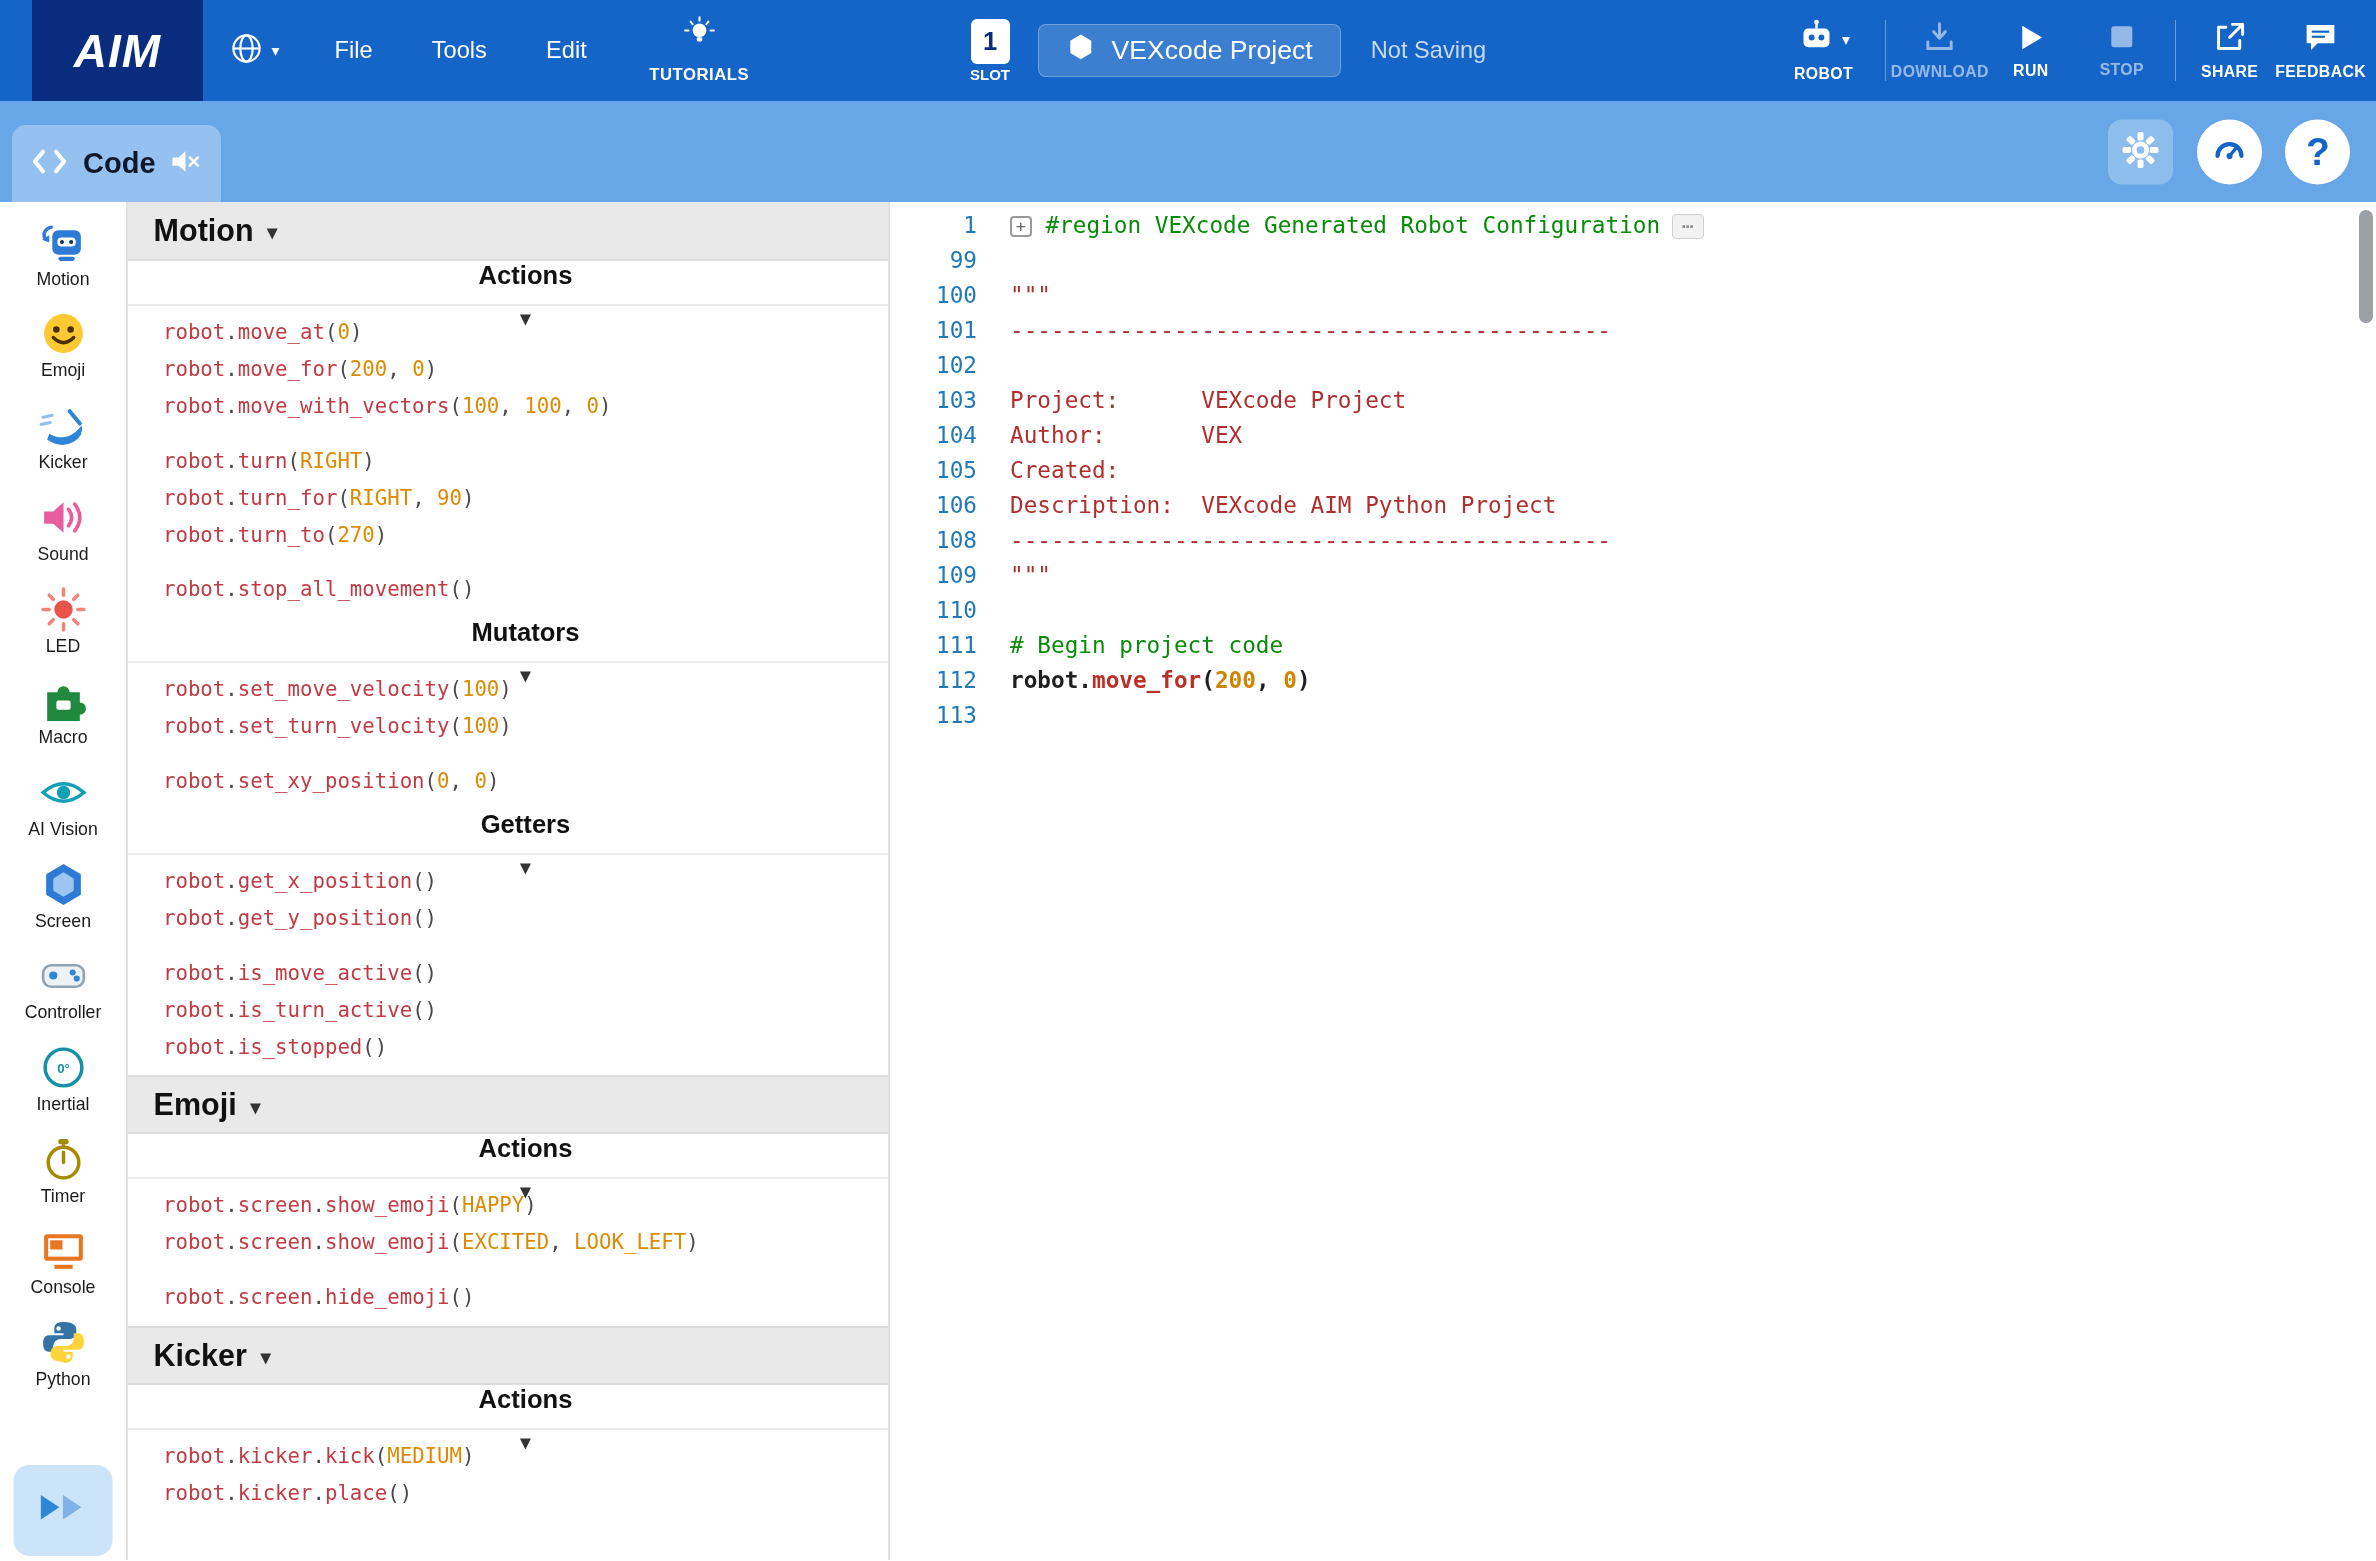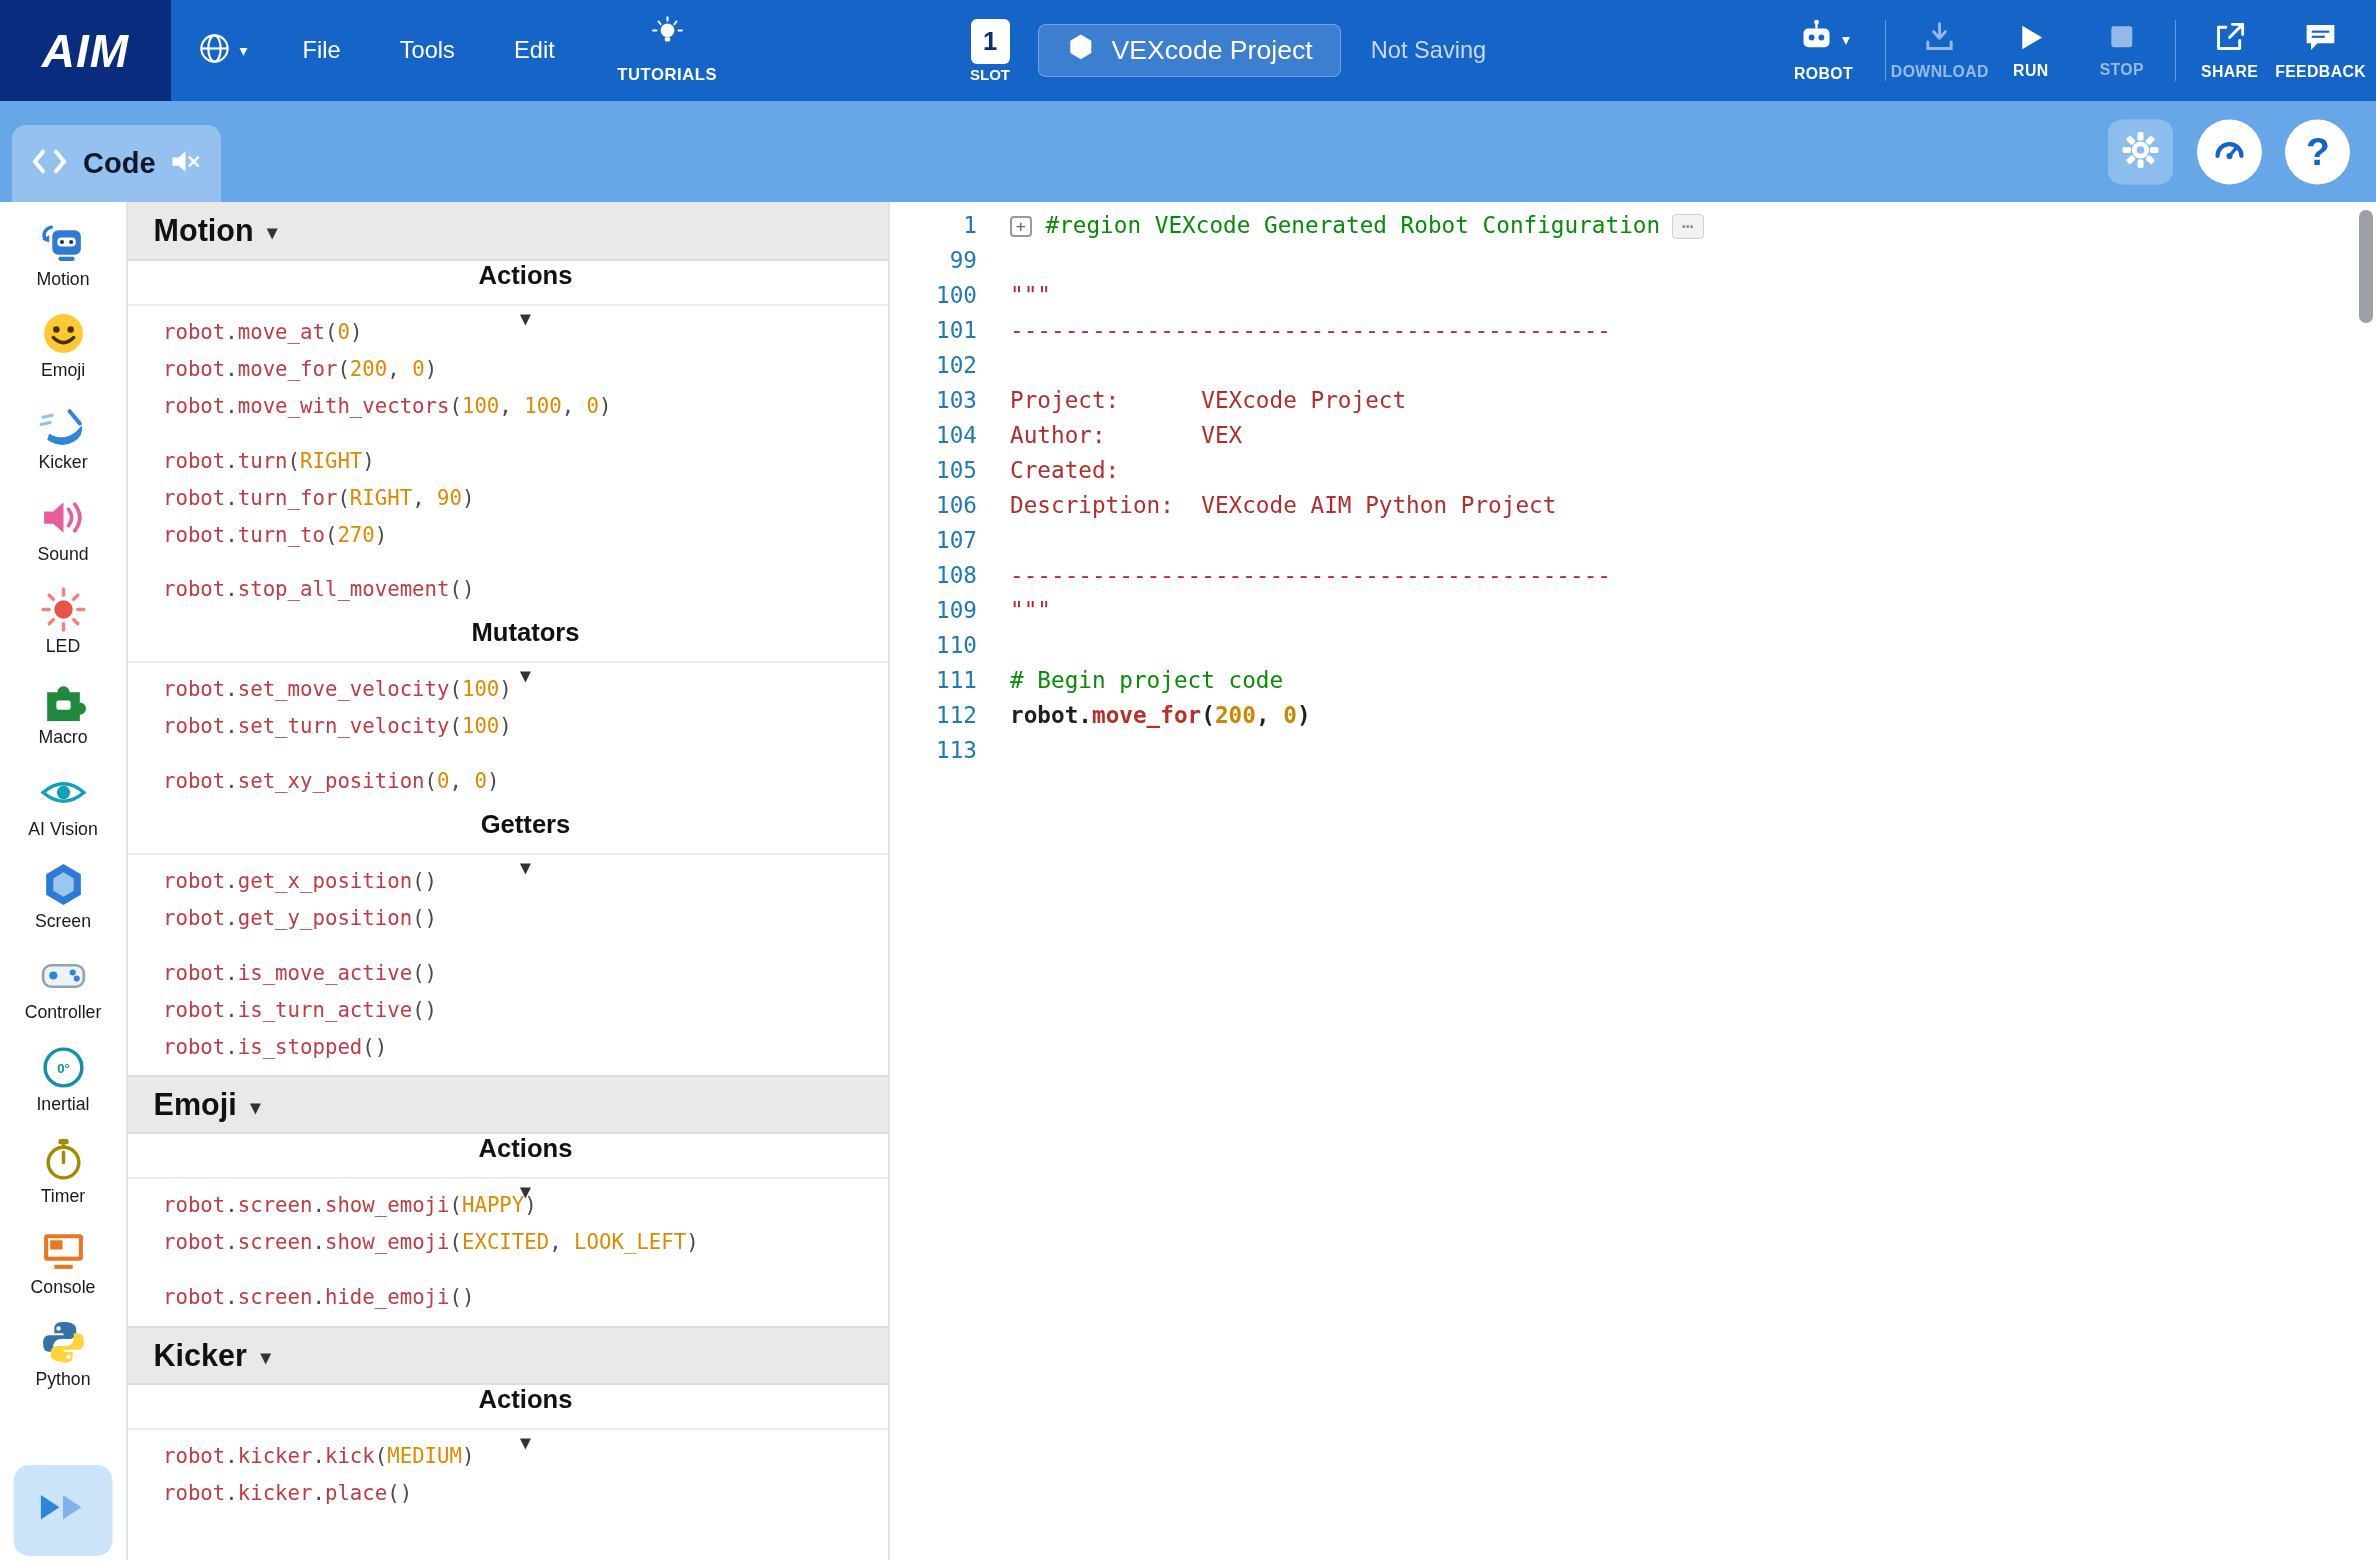--- a/index.html
+++ b/index.html
@@ -2,21 +2,21 @@
 <html><head>
 <meta charset="utf-8">
 <style>
   * { box-sizing: border-box; margin: 0; padding: 0; }
   html,body { width:2376px; height:1561px; background:#fff; overflow:hidden;
               font-family:"Liberation Sans", sans-serif; }
 
   
   .topbar { height:101px; background:#1565C8; color:#fff; display:flex; align-items:center; position:relative; }
   .logo-block { width:171px; height:100%; background:#0A2C7E; display:flex; align-items:center; justify-content:center;
-                font-style:italic; font-weight:bold; font-size:46px; letter-spacing:1px; flex:none; }
+                font-style:italic; font-weight:bold; font-size:46px; letter-spacing:1px; flex:none;margin-left:32px; }
   .globe-menu { display:flex; align-items:center; gap:7.9px; padding:0 25.6px; cursor:pointer; }
   .caret { font-size:15.8px; color:#fff; }
   .menu-item { padding:0 29.6px; font-size:23.6px; cursor:pointer; }
   .tutorials { display:flex; flex-direction:column; align-items:center; gap:12px; margin:0 33px; cursor:pointer; }
   .tutorials .tb-label { font-size:16.7px; font-weight:bold; letter-spacing:0.5px; }
 
   .center-cluster { position:absolute; left:970px; top:0; height:100%; display:flex; align-items:center; }
   .slot { display:flex; flex-direction:column; align-items:center; gap:2px; cursor:pointer; }
   .slot-icon { width:39px; height:45px; background:#fff; border-radius:5.9px; display:grid; place-items:center;
                color:#0A2C7E; font-weight:bold; font-size:25.6px; }
@@ -512,21 +512,20 @@
     <div>
         <div class="ed-line"><span class="ed-num">1</span><span class="ed-body"><span class="fold-box">+</span><span class="tk-c">#region VEXcode Generated Robot Configuration</span><span class="ellipsis-chip">⋯</span></span></div>
         <div class="ed-line"><span class="ed-num">99</span><span class="ed-body"></span></div>
         <div class="ed-line"><span class="ed-num">100</span><span class="ed-body"><span class="tk-s">"""</span></span></div>
         <div class="ed-line"><span class="ed-num">101</span><span class="ed-body"><span class="tk-s">--------------------------------------------</span></span></div>
         <div class="ed-line"><span class="ed-num">102</span><span class="ed-body"></span></div>
         <div class="ed-line"><span class="ed-num">103</span><span class="ed-body"><span class="tk-s">Project:      VEXcode Project</span></span></div>
         <div class="ed-line"><span class="ed-num">104</span><span class="ed-body"><span class="tk-s">Author:       VEX</span></span></div>
         <div class="ed-line"><span class="ed-num">105</span><span class="ed-body"><span class="tk-s">Created:</span></span></div>
         <div class="ed-line"><span class="ed-num">106</span><span class="ed-body"><span class="tk-s">Description:  VEXcode AIM Python Project</span></span></div>
-        <div class="ed-line"><span class="ed-num">107</span><span class="ed-body"></span></div>
         <div class="ed-line"><span class="ed-num">108</span><span class="ed-body"><span class="tk-s">--------------------------------------------</span></span></div>
         <div class="ed-line"><span class="ed-num">109</span><span class="ed-body"><span class="tk-s">"""</span></span></div>
         <div class="ed-line"><span class="ed-num">110</span><span class="ed-body"></span></div>
         <div class="ed-line"><span class="ed-num">111</span><span class="ed-body"><span class="tk-c"># Begin project code</span></span></div>
         <div class="ed-line"><span class="ed-num">112</span><span class="ed-body ed-code"><span class="tk-p">robot</span><span class="tk-d">.</span><span class="tk-f">move_for</span><span class="tk-d">(</span><span class="tk-n">200</span><span class="tk-d">,</span><span class="tk-w"> </span><span class="tk-n">0</span><span class="tk-d">)</span></span></div>
         <div class="ed-line"><span class="ed-num">113</span><span class="ed-body"></span></div>
       </div>
     <div class="scroll-thumb"></div>
   </div>
 

